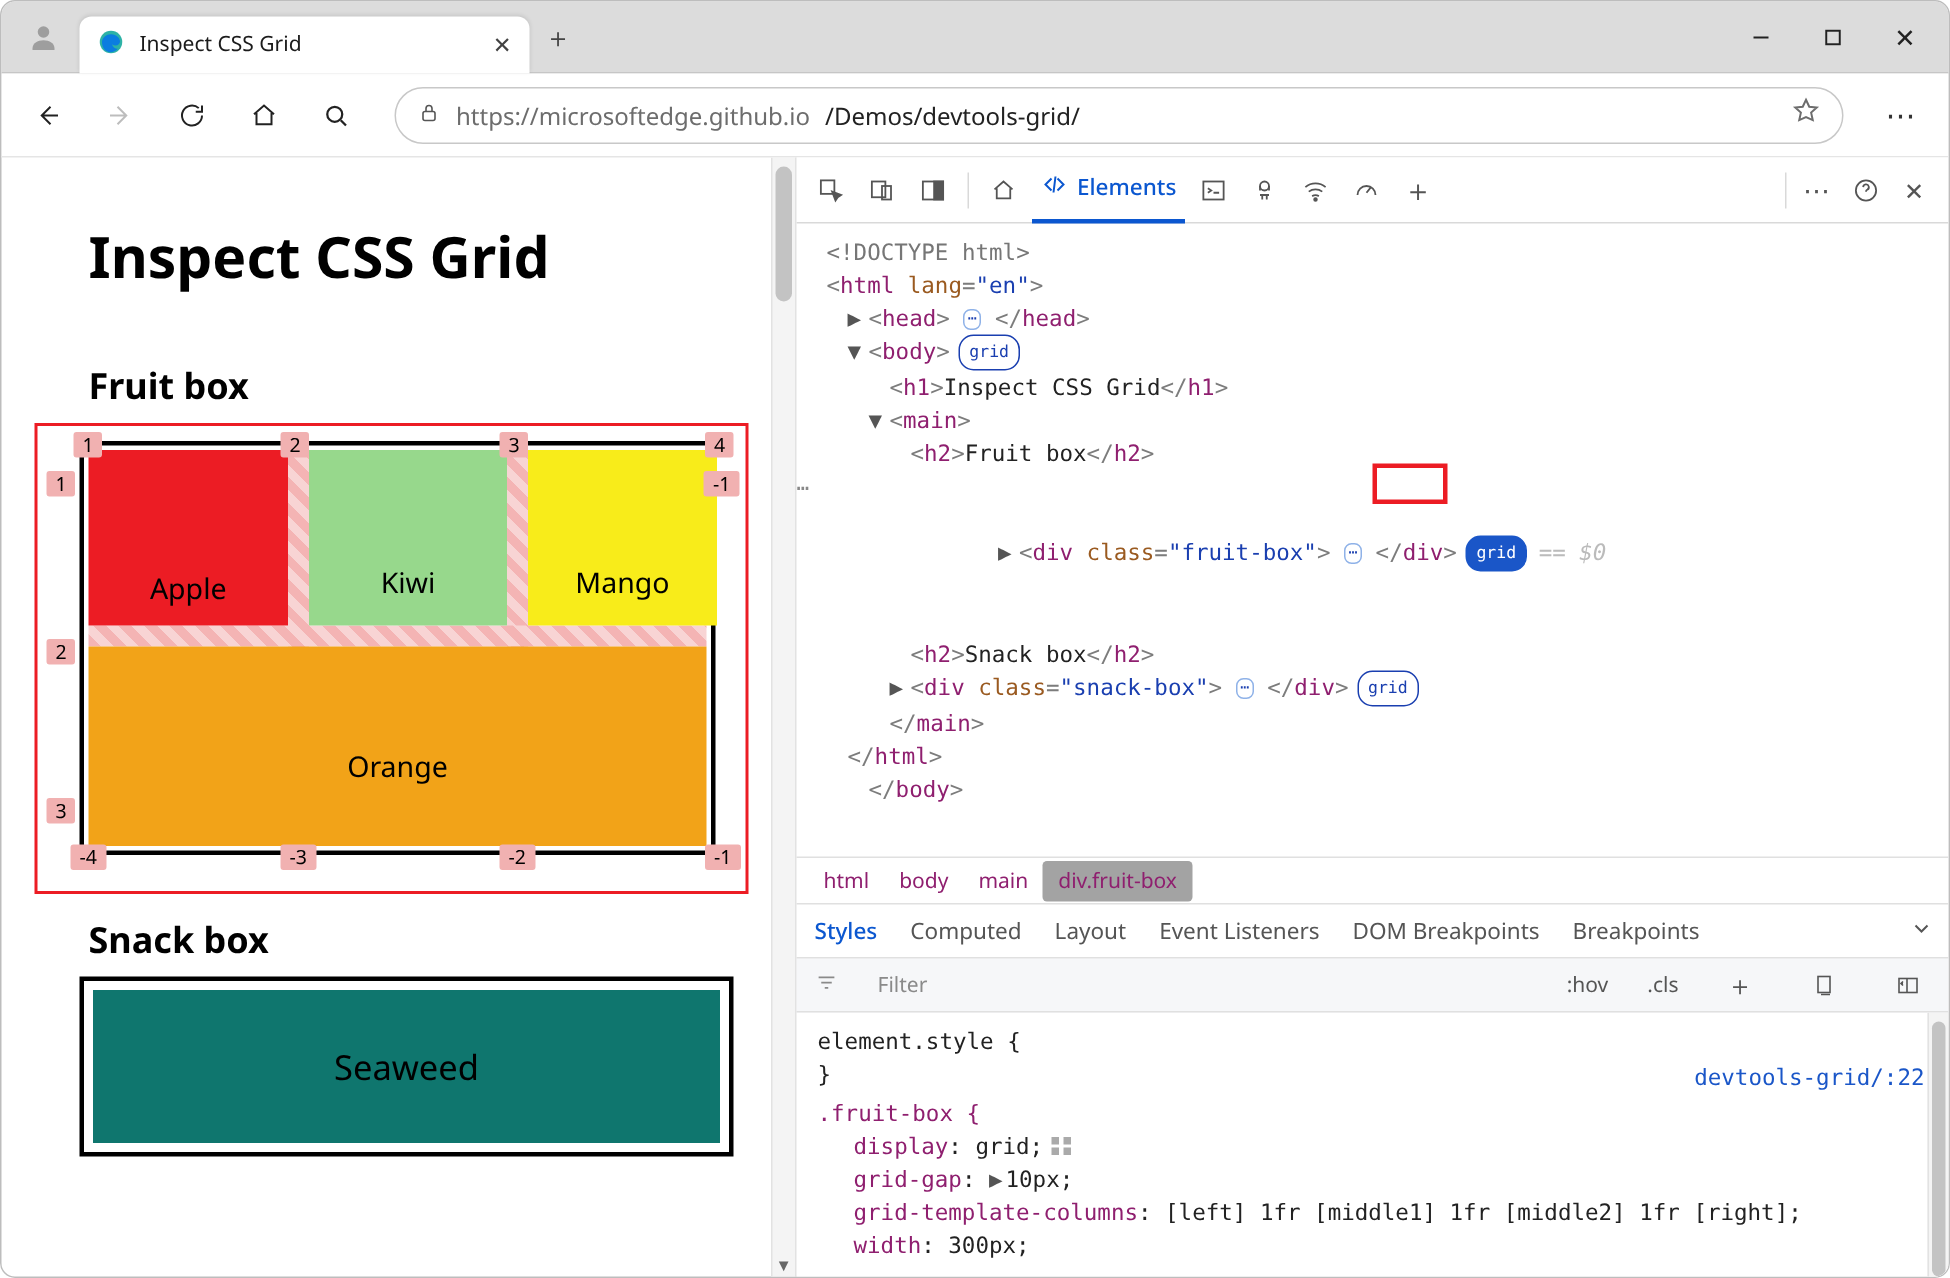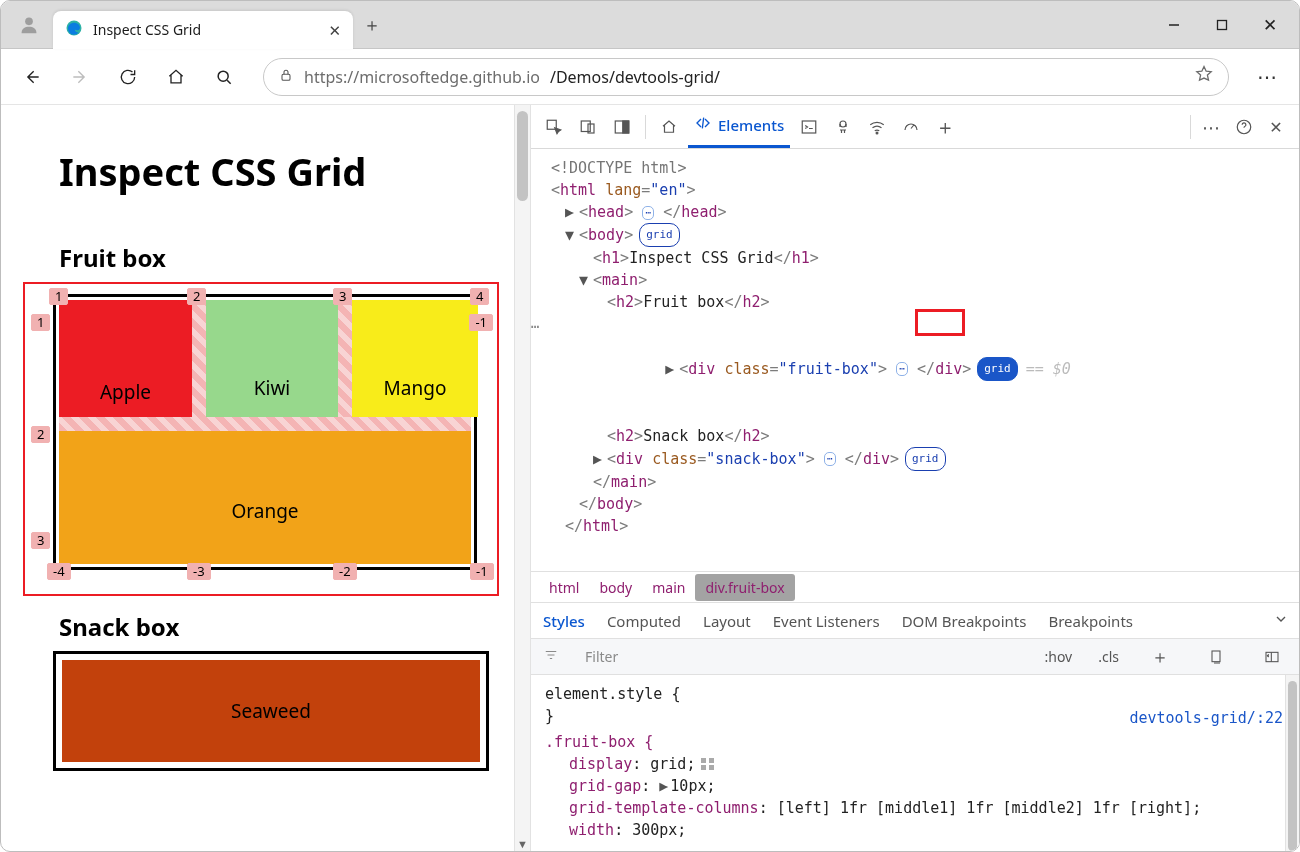--- a/index.html
+++ b/index.html
@@ -82,21 +82,21 @@
   .gap{position:absolute;background:repeating-linear-gradient(45deg,#f4b4b4 0 6px,#f8d4d4 6px 12px)}
   .gapV{top:3px;bottom:3px;width:14px}
   .gapH{left:3px;right:3px;height:14px}
   .cell{position:absolute;display:flex;align-items:flex-end;justify-content:center;font-size:19px;padding-bottom:12px}
   .apple{background:#ec1c24;color:#000}
   .kiwi{background:#97d88c}
   .mango{background:#f8ec1a}
   .orange{background:#f2a318}
   .gridlabel{position:absolute;background:#f1b1b1;color:#000;font-size:13px;border:1px solid #f1b1b1;padding:0 5px;border-radius:2px;line-height:15px}
   .snack{width:436px;height:120px;border:3px solid #000;padding:6px;margin-left:-6px}
-  .snack-cell{background:#c2410c;height:100%;display:flex;align-items:center;justify-content:center;font-size:19px}
+  .snack-cell{background:#0f766e;height:100%;display:flex;align-items:center;justify-content:center;font-size:23px}
   
   .devtools{flex:1;display:flex;flex-direction:column;background:#fff;min-width:0}
   .dt-top{height:44px;border-bottom:1px solid #d9d9d9;display:flex;align-items:center;padding:0 8px;gap:4px}
   .dt-icon{width:30px;height:30px;display:flex;align-items:center;justify-content:center;color:#555;border-radius:4px}
   .dt-sep{width:1px;height:24px;background:#d9d9d9;margin:0 4px}
   .dt-tab{padding:10px 6px;font-size:15px;color:#333;display:flex;align-items:center;gap:6px}
   .dt-tab.active{color:#0b57d0;border-bottom:3px solid #0b57d0;font-weight:500}
   .dt-right{margin-left:auto;display:flex;gap:2px;align-items:center}
   
   .dom{padding:8px 0 6px 20px;font-family:Consolas,Menlo,monospace;font-size:15px;line-height:22px}
@@ -351,22 +351,22 @@
 
       <div class="ln selrow" style="padding-left:42px">
         <span class="gutter">⋯</span>
         <span class="expander">▶</span><span class="t-ang">&lt;</span><span class="t-tag">div</span> <span class="t-attr">class</span><span class="t-ang">=</span><span class="t-val">"fruit-box"</span><span class="t-ang">&gt;</span> <span class="ellipblob">⋯</span> <span class="t-ang">&lt;/</span><span class="t-tag">div</span><span class="t-ang">&gt;</span><span class="gridbadge sel">grid</span><span class="eqzero">== $0</span>
         <span class="redframe" style="left:364px;top:-4px;width:50px;height:27px"></span>
       </div>
 
       <div class="ln" style="padding-left:56px"><span class="t-ang">&lt;</span><span class="t-tag">h2</span><span class="t-ang">&gt;</span><span class="t-txt">Snack box</span><span class="t-ang">&lt;/</span><span class="t-tag">h2</span><span class="t-ang">&gt;</span></div>
       <div class="ln" style="padding-left:42px"><span class="expander">▶</span><span class="t-ang">&lt;</span><span class="t-tag">div</span> <span class="t-attr">class</span><span class="t-ang">=</span><span class="t-val">"snack-box"</span><span class="t-ang">&gt;</span> <span class="ellipblob">⋯</span> <span class="t-ang">&lt;/</span><span class="t-tag">div</span><span class="t-ang">&gt;</span><span class="gridbadge">grid</span></div>
       <div class="ln" style="padding-left:42px"><span class="t-ang">&lt;/</span><span class="t-tag">main</span><span class="t-ang">&gt;</span></div>
+      <div class="ln" style="padding-left:14px"><span class="t-ang">&lt;/</span><span class="t-tag">html</span><span class="t-ang">&gt;</span></div>
       <div class="ln" style="padding-left:28px"><span class="t-ang">&lt;/</span><span class="t-tag">body</span><span class="t-ang">&gt;</span></div>
-      <div class="ln" style="padding-left:14px"><span class="t-ang">&lt;/</span><span class="t-tag">html</span><span class="t-ang">&gt;</span></div>
       <div style="height:28px"></div>
     </div>
 
     <div class="crumbs">
       <span class="crumb">html</span>
       <span class="crumb">body</span>
       <span class="crumb">main</span>
       <span class="crumb sel">div.fruit-box</span>
     </div>
 

